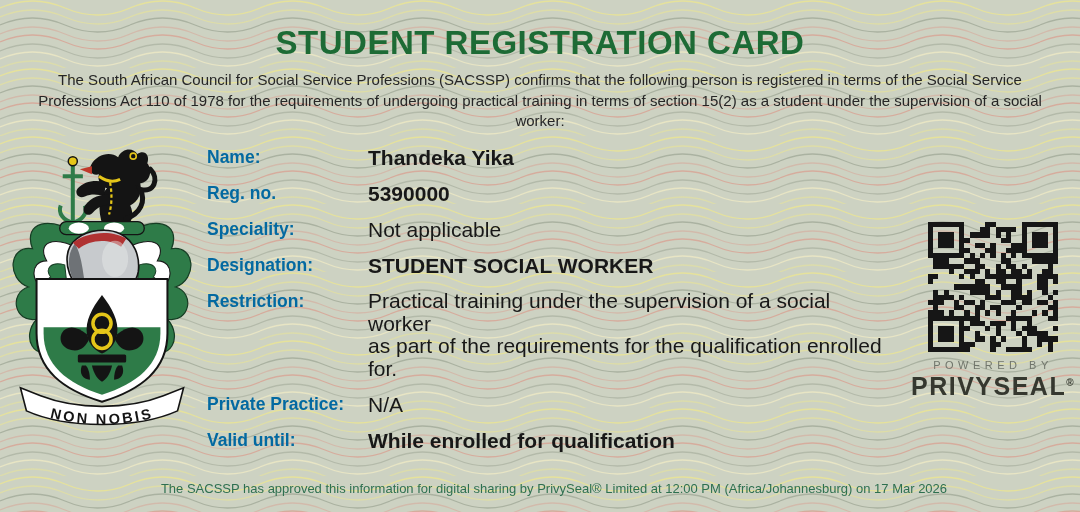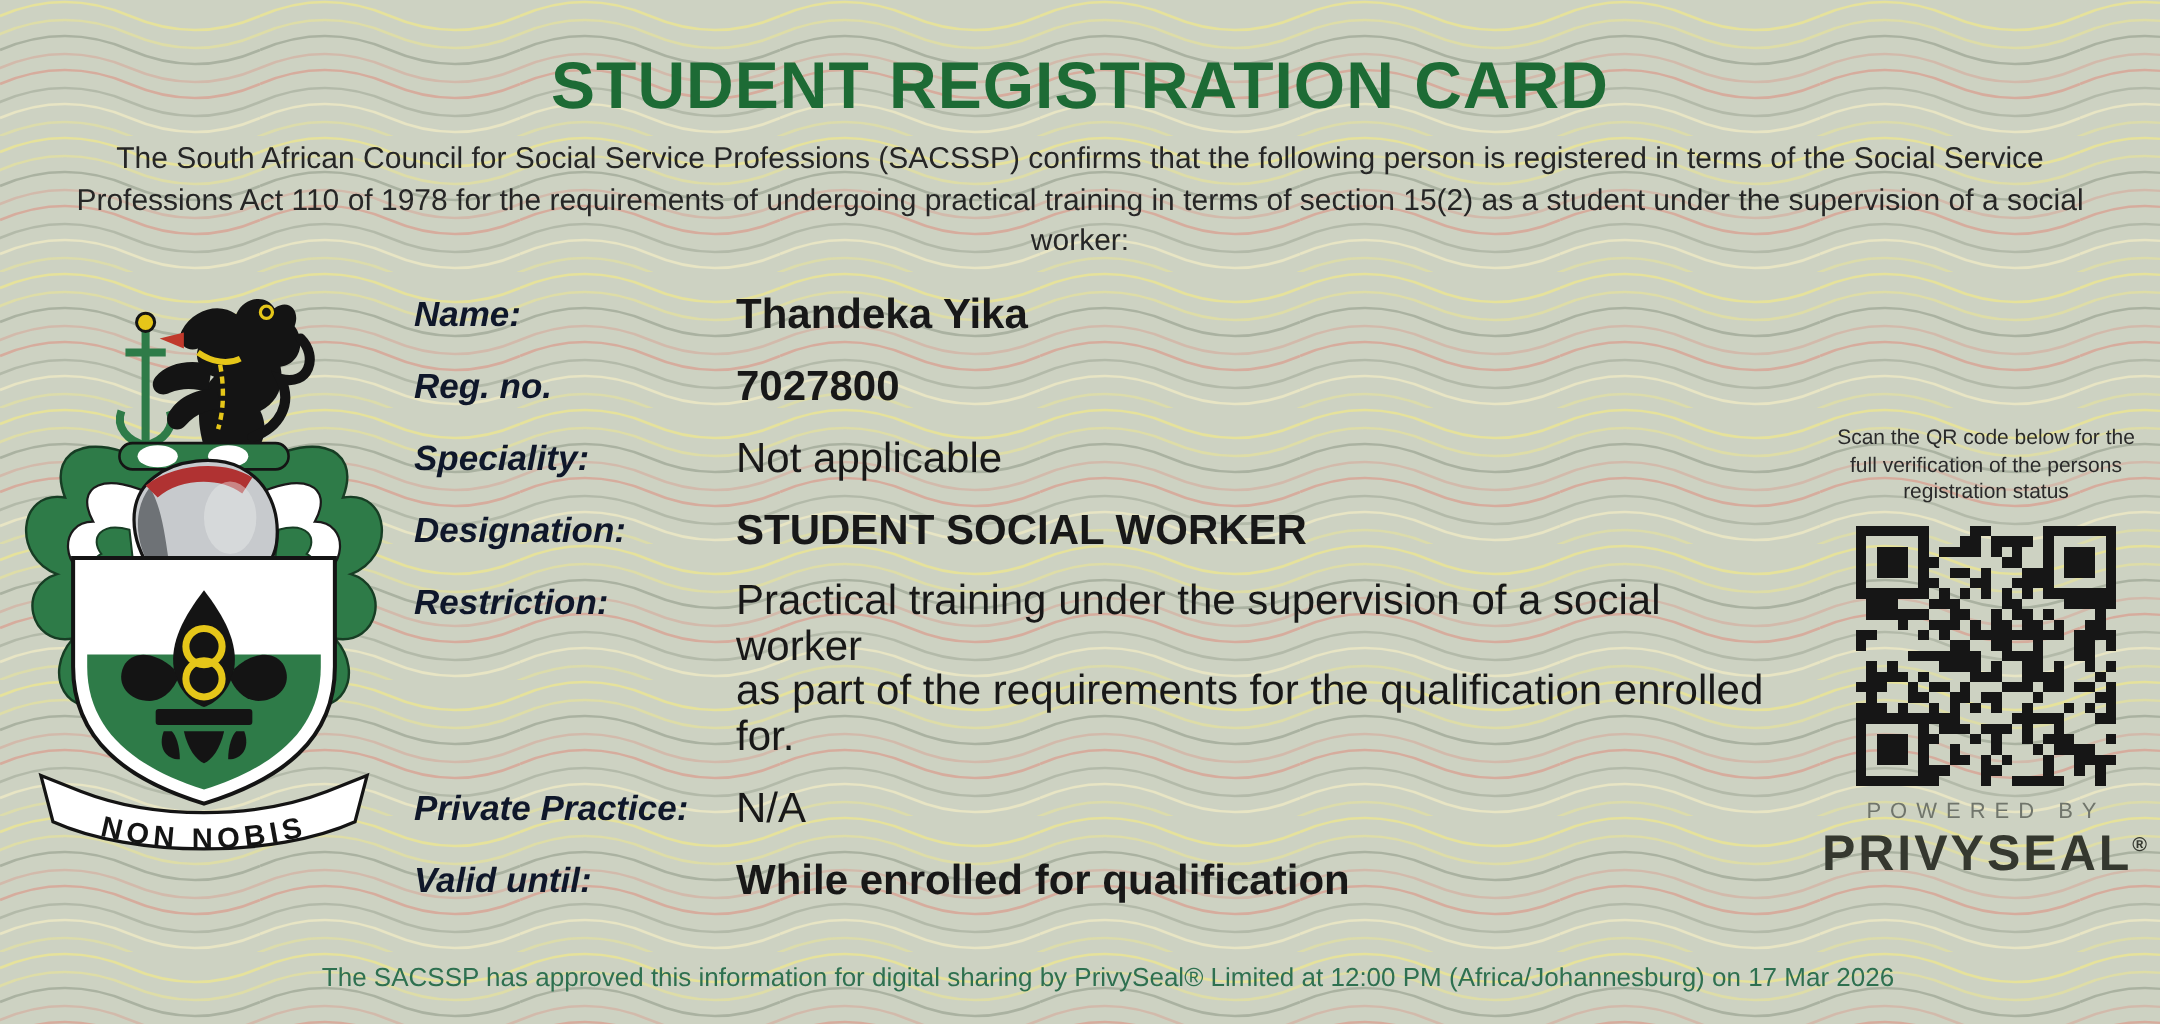--- a/index.html
+++ b/index.html
@@ -17,21 +17,21 @@
   }
   .intro{
     position:absolute;top:70px;left:50%;transform:translateX(-50%);
     width:1030px;text-align:center;font-size:15px;line-height:20.5px;color:#262626;
   }
 
   .crest{position:absolute;left:6px;top:136px;}
 
   .fields{position:absolute;left:207px;top:146px;width:690px;}
   .frow{display:grid;grid-template-columns:161px 1fr;margin-bottom:13px;line-height:23px;}
-  .flabel{font-size:17.5px;font-weight:bold;color:#0f172a;font-style:italic;}
+  .flabel{font-size:17.5px;font-weight:bold;color:#0369a1;}
   .fvalue{font-size:21px;color:#181818;}
   .fvalue.b{font-weight:bold;}
   .frow.restriction .fvalue{white-space:pre-line;line-height:22.5px;}
   .frow.valid{margin-top:12px;}
 
   .qr-panel{position:absolute;left:904px;top:213px;width:178px;text-align:center;}
   .qr-note{font-size:10.5px;line-height:13.5px;color:#2a2a2a;width:162px;margin:0 auto;}
   .qr-box{margin:9px auto 0 auto;width:130px;height:130px;}
   .powered{margin-top:7px;font-size:11px;letter-spacing:4.5px;color:#70756b;}
   .brand{margin-top:1px;font-size:25px;font-weight:600;letter-spacing:1.5px;color:#35382f;}
@@ -139,21 +139,21 @@
     </text>
   </svg>
 
   <div class="fields layer">
     <div class="frow">
       <div class="flabel">Name:</div>
       <div class="fvalue b">Thandeka Yika</div>
     </div>
     <div class="frow">
       <div class="flabel">Reg. no.</div>
-      <div class="fvalue b">7027800</div>
+      <div class="fvalue b">5390000</div>
     </div>
     <div class="frow">
       <div class="flabel">Speciality:</div>
       <div class="fvalue">Not applicable</div>
     </div>
     <div class="frow">
       <div class="flabel">Designation:</div>
       <div class="fvalue b">STUDENT SOCIAL WORKER</div>
     </div>
     <div class="frow restriction">
@@ -166,21 +166,20 @@
       <div class="fvalue">N/A</div>
     </div>
     <div class="frow valid">
       <div class="flabel">Valid until:</div>
       <div class="fvalue b">While enrolled for qualification</div>
     </div>
   </div>
 
 
   <div class="qr-panel layer">
-    <div class="qr-note">Scan the QR code below for the full verification of the persons registration status</div>
     <div class="qr-box">
       <svg width="130" height="130" viewBox="0 0 130 130" shape-rendering="crispEdges">
           <rect x="0.00" y="0.00" width="5.20" height="5.20" fill="#161616"></rect>
           <rect x="5.20" y="0.00" width="5.20" height="5.20" fill="#161616"></rect>
           <rect x="10.40" y="0.00" width="5.20" height="5.20" fill="#161616"></rect>
           <rect x="15.60" y="0.00" width="5.20" height="5.20" fill="#161616"></rect>
           <rect x="20.80" y="0.00" width="5.20" height="5.20" fill="#161616"></rect>
           <rect x="26.00" y="0.00" width="5.20" height="5.20" fill="#161616"></rect>
           <rect x="31.20" y="0.00" width="5.20" height="5.20" fill="#161616"></rect>
           <rect x="57.20" y="0.00" width="5.20" height="5.20" fill="#161616"></rect>

